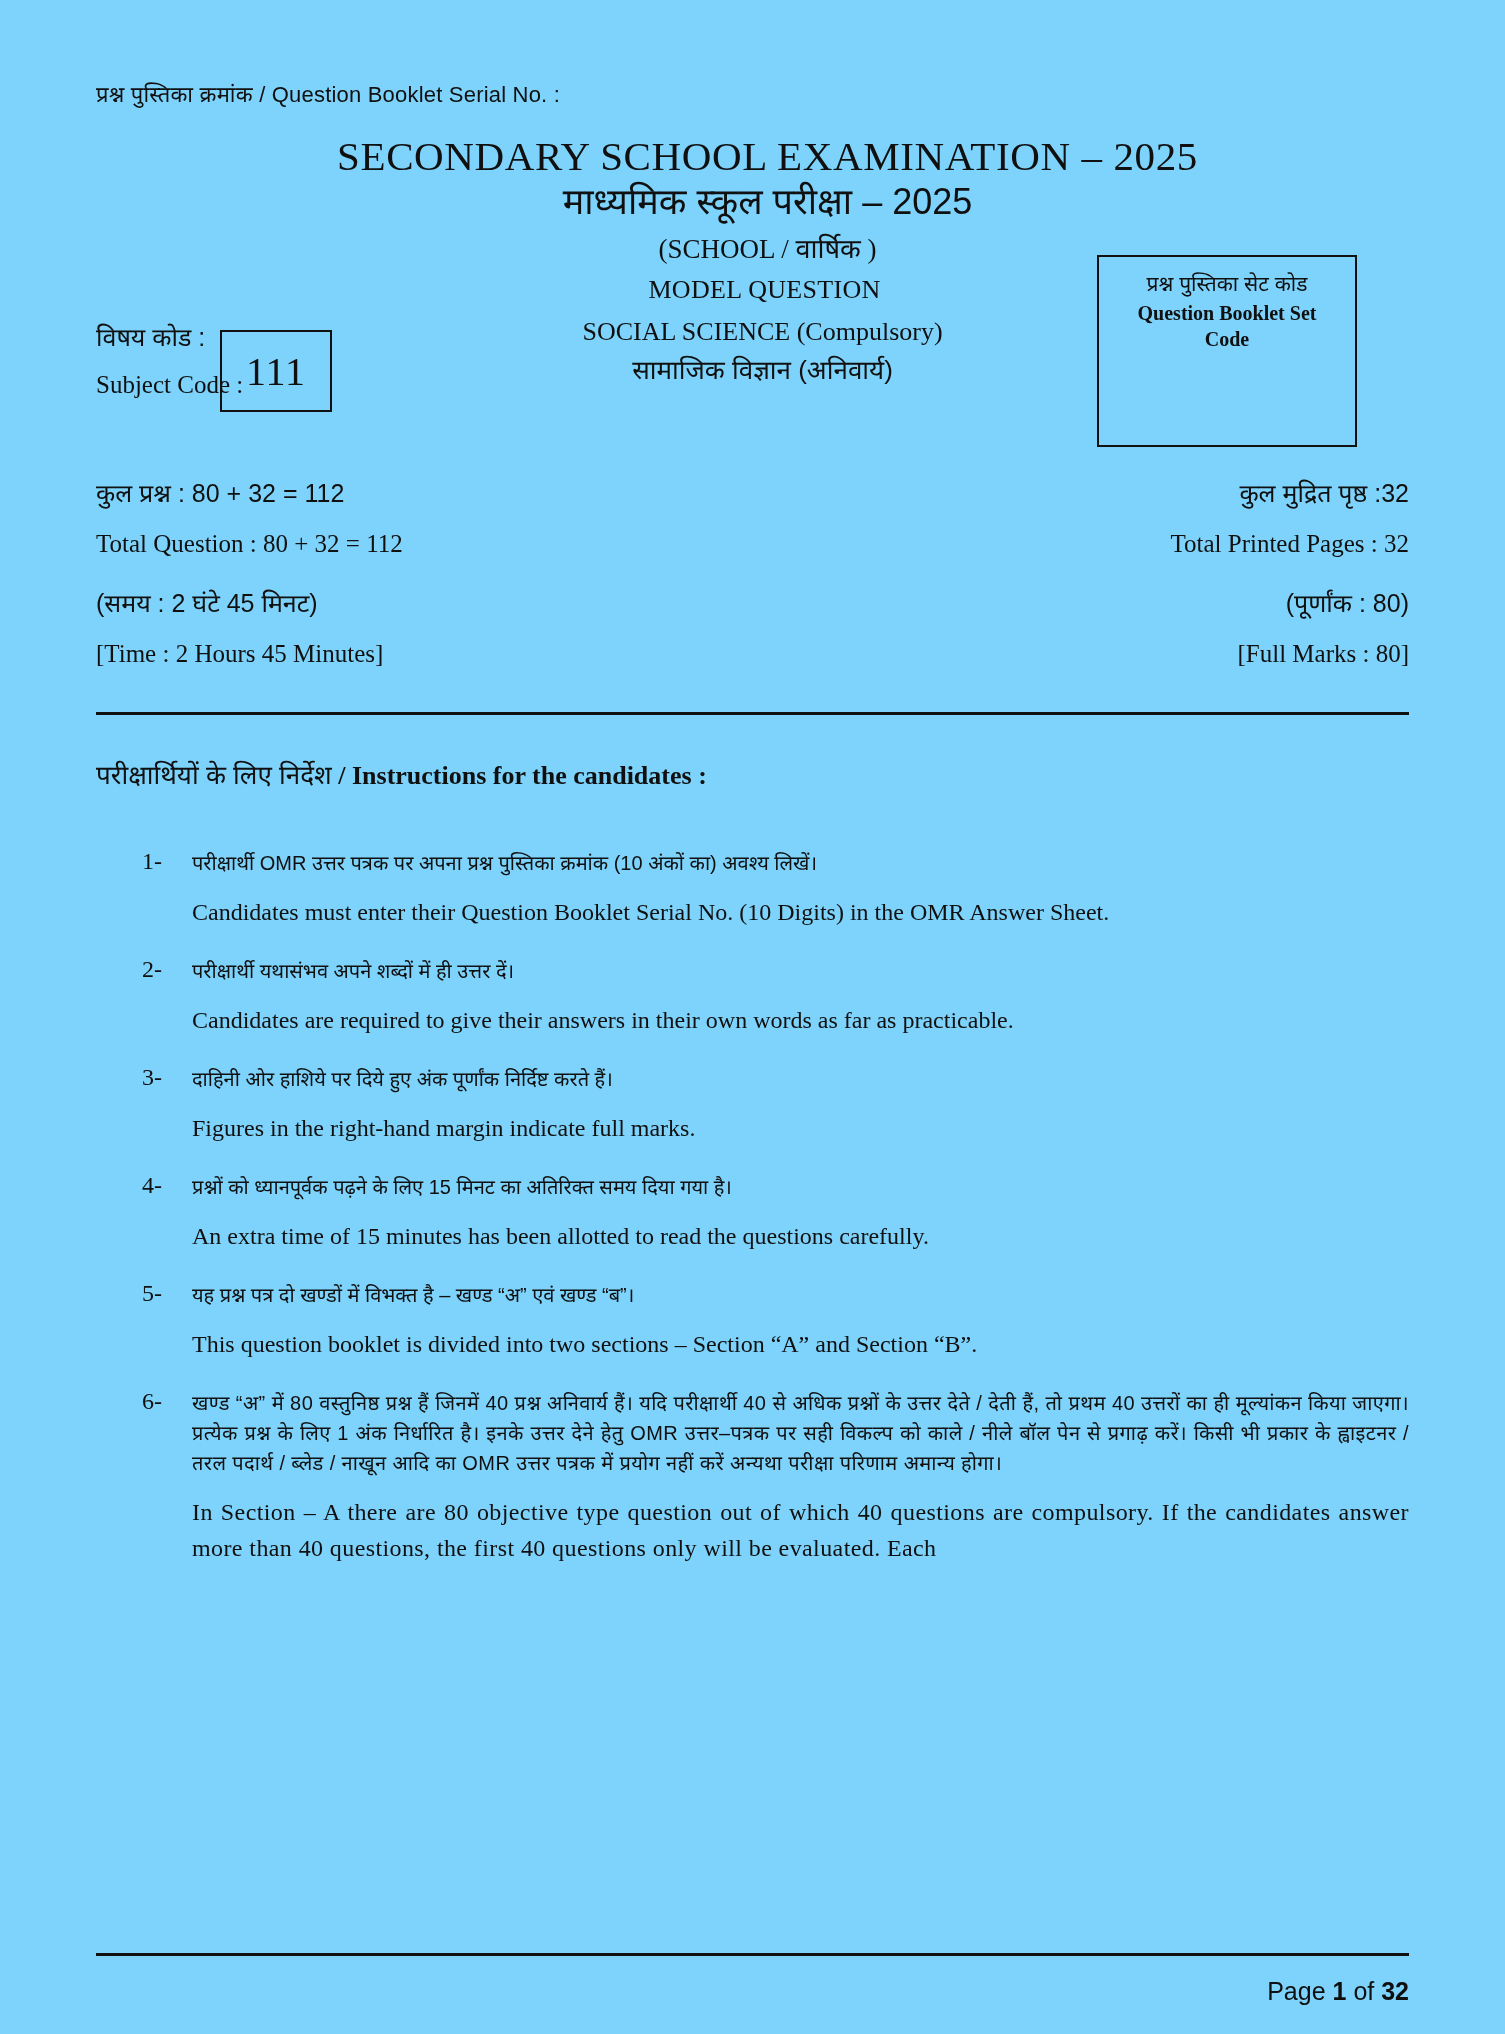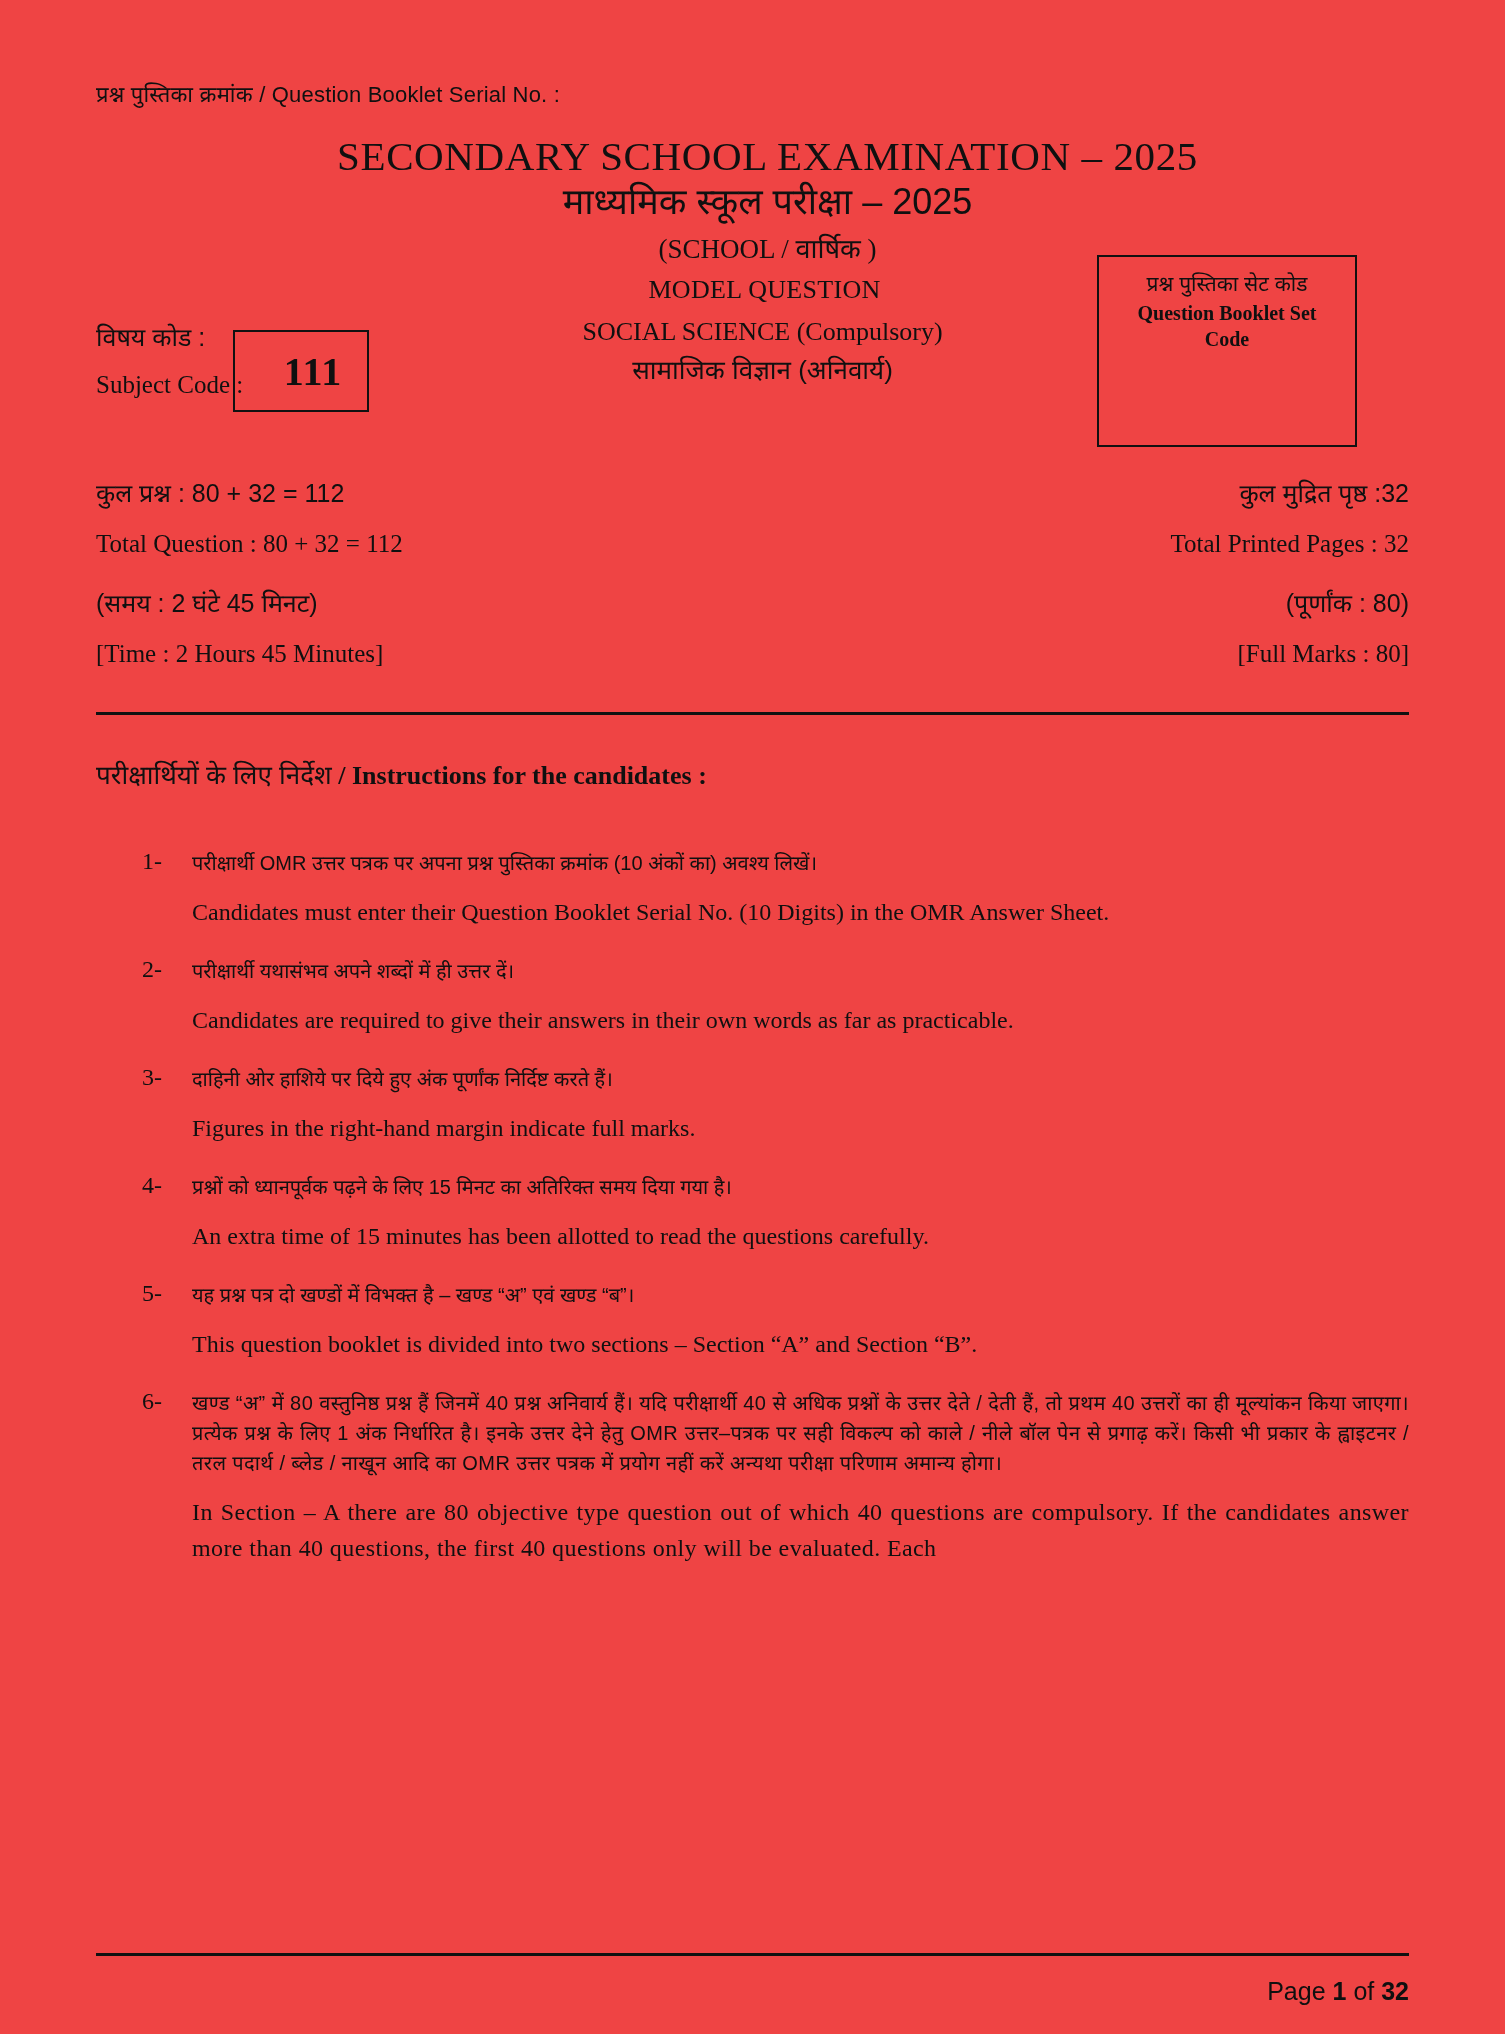--- a/index.html
+++ b/index.html
@@ -4,21 +4,21 @@
 <style>
   html, body {
     margin: 0;
     padding: 0;
     background: #8a8a8a;
   }
   .page {
     position: relative;
     width: 1505px;
     height: 2034px;
-    background: #ef4444;
+    background: #7dd3fc;
     margin: 0 auto;
     overflow: hidden;
     font-family: "Liberation Serif", "DejaVu Serif", serif;
     color: #101010;
     box-sizing: border-box;
   }
 
   
   .serial-line {
     position: absolute;
@@ -92,32 +92,31 @@
     font-family: "Liberation Sans", "DejaVu Sans", sans-serif;
     line-height: 1.2;
   }
   .subj-code .lbl-en {
     font-size: 25px;
     margin-top: 18px;
     line-height: 1.2;
   }
   .code-box {
     position: absolute;
-    left: 233px;
+    left: 220px;
     top: 330px;
     width: 108px;
     height: 78px;
     border: 2px solid #111;
     display: flex;
     align-items: center;
     justify-content: center;
     font-size: 40px;
-    font-weight: bold;
+    font-weight: normal;
     letter-spacing: 1px;
-    padding-left: 24px;
   }
 
   
   .set-box {
     position: absolute;
     left: 1097px;
     top: 255px;
     width: 260px;
     height: 192px;
     border: 2px solid #111;

